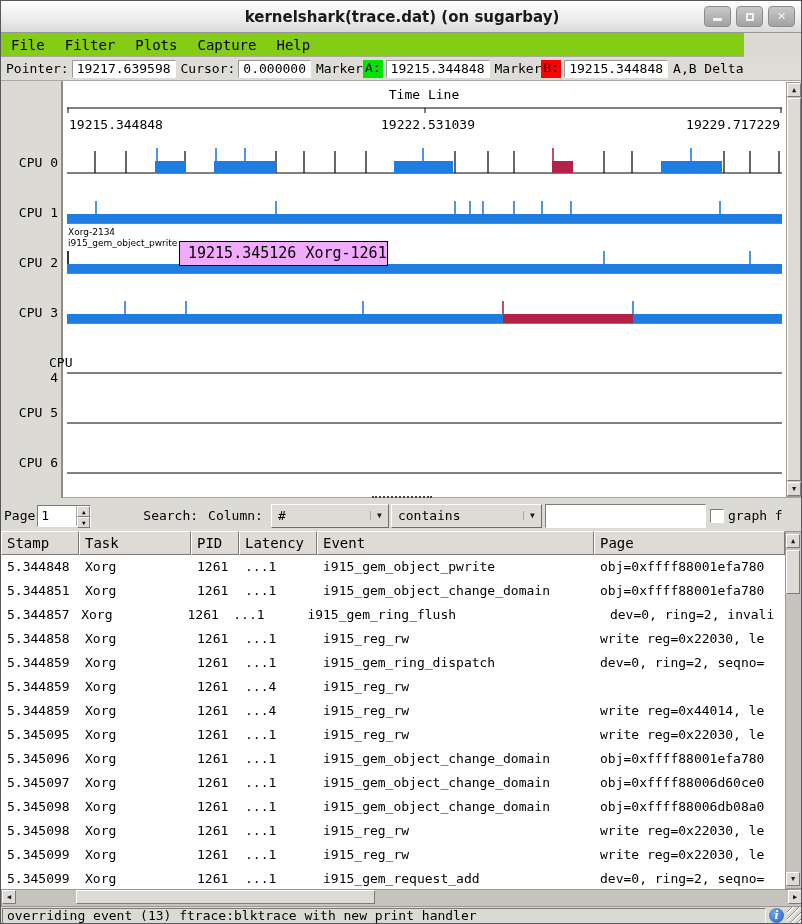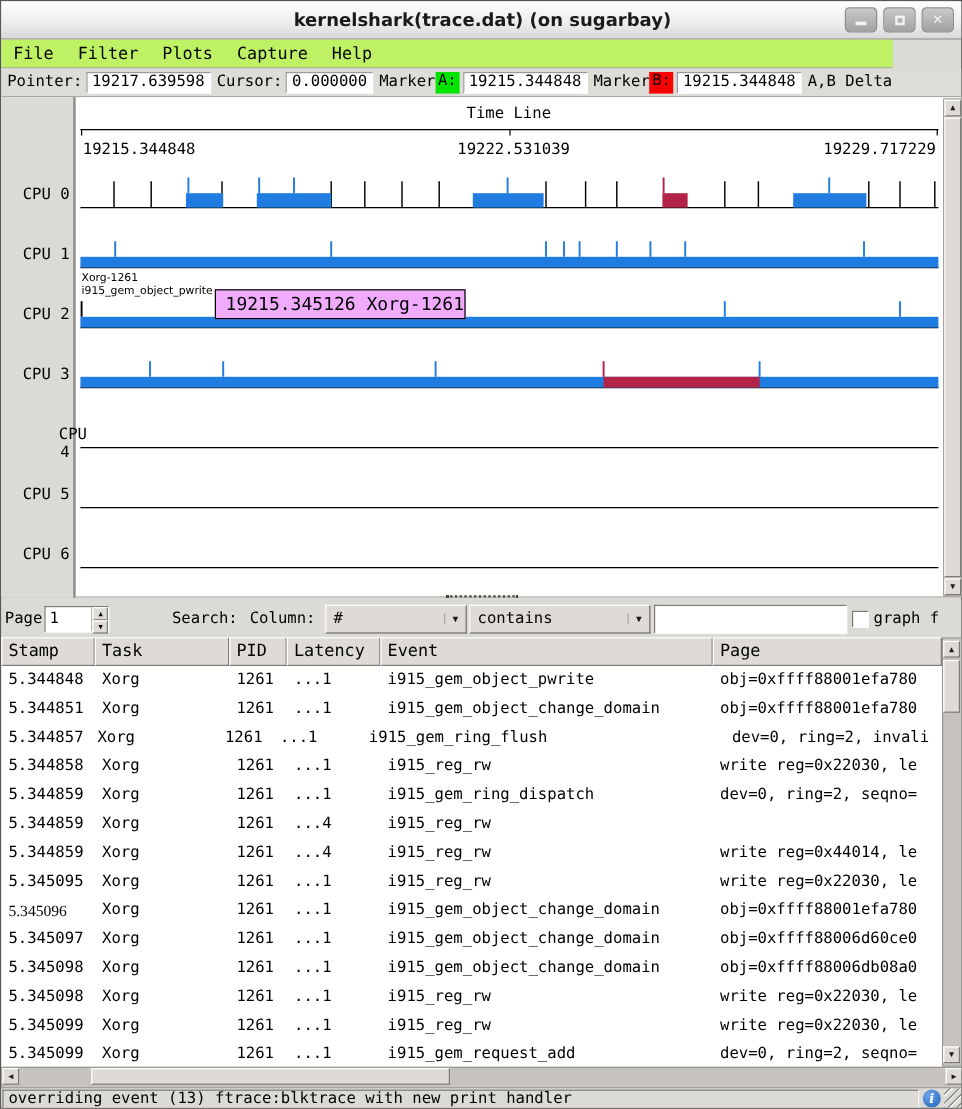--- a/index.html
+++ b/index.html
@@ -18,21 +18,21 @@
     font-family:"DejaVu Sans",sans-serif;font-weight:bold;font-size:15px;color:#1a1a1a;}
   .winbtns{position:absolute;right:8px;top:5px;display:flex;gap:5px;}
   .winbtn{width:27px;height:21px;border-radius:4px;
     background:linear-gradient(#c9c9c9,#a2a2a2);
     border:1px solid #8c8c8c;display:flex;align-items:center;justify-content:center;
     color:#f4f4f4;font-family:"DejaVu Sans",sans-serif;font-size:11px;font-weight:bold;}
   .glyph-min{width:9px;height:3px;background:#f2f2f2;margin-top:6px;}
   .glyph-max{width:8px;height:8px;border:2px solid #f2f2f2;}
   
   .menubar{position:absolute;left:0;top:32px;width:743px;height:24px;
-    background:#bef264;border-bottom:1px solid #a9a7a2;
+    background:#84cc16;border-bottom:1px solid #a9a7a2;
     display:flex;align-items:center;font-size:14px;}
   .menu-item{padding:2px 10px;}
   
   .infobar{position:absolute;left:0;top:56px;width:802px;height:24px;
     background:#dedcd7;border-bottom:1px solid #a9a7a2;
     display:flex;align-items:center;font-size:13px;white-space:nowrap;overflow:hidden;}
   .infobar .lbl{padding:0 3px 0 5px;}
   .field{background:#fff;border:1px solid #9a9a9a;border-right-color:#fff;
     border-bottom-color:#fff;padding:1px 4px;height:18px;line-height:14px;}
   .badge{padding:1px 2px;height:18px;line-height:14px;}
@@ -211,21 +211,21 @@
       <line x1="124" y1="220" x2="124" y2="233" stroke="#1f7ce0" stroke-width="1.6"></line>
       <line x1="185" y1="220" x2="185" y2="233" stroke="#1f7ce0" stroke-width="1.6"></line>
       <line x1="362" y1="220" x2="362" y2="233" stroke="#1f7ce0" stroke-width="1.6"></line>
       <line x1="502" y1="220" x2="502" y2="233" stroke="#b22347" stroke-width="1.6"></line>
       <line x1="632" y1="220" x2="632" y2="233" stroke="#1f7ce0" stroke-width="1.6"></line>
       <line x1="66" y1="292" x2="781" y2="292" stroke="#000" stroke-width="1"></line>
       <line x1="66" y1="342" x2="781" y2="342" stroke="#000" stroke-width="1"></line>
       <line x1="66" y1="392" x2="781" y2="392" stroke="#000" stroke-width="1"></line>
     </svg>
   <div class="cpu2-note">
-    <div>Xorg-1261</div>
+    <div>Xorg-2134</div>
     <div>i915_gem_object_pwrite</div>
   </div>
   <div class="tooltip" style="background: #f0abfc;">19215.345126 Xorg-1261</div>
 
   <div class="sb" style="left:785px;top:1px;width:16px;height:415px;">
     <div class="sb-btn" style="left:0;top:0;">▲</div>
     <div class="sb-thumb" style="left:0;top:15px;width:14px;height:383px;"></div>
     <div class="sb-btn" style="left:0;bottom:0;">▼</div>
   </div>
 </div>
@@ -322,21 +322,21 @@
       </div>
       <div class="tr">
         <div class="td" style="width: 78px;">5.345095</div>
         <div class="td" style="width: 112px;">Xorg</div>
         <div class="td" style="width: 48px;">1261</div>
         <div class="td" style="width: 78px;">...1</div>
         <div class="td" style="width: 277px;">i915_reg_rw</div>
         <div class="td" style="width: 191px;">write reg=0x22030, le</div>
       </div>
       <div class="tr">
-        <div class="td" style="width: 78px; font-family: Liberation Serif, serif;">5.345096</div>
+        <div class="td" style="width: 78px;">5.345096</div>
         <div class="td" style="width: 112px;">Xorg</div>
         <div class="td" style="width: 48px;">1261</div>
         <div class="td" style="width: 78px;">...1</div>
         <div class="td" style="width: 277px;">i915_gem_object_change_domain</div>
         <div class="td" style="width: 191px;">obj=0xffff88001efa780</div>
       </div>
       <div class="tr">
         <div class="td" style="width: 78px;">5.345097</div>
         <div class="td" style="width: 112px;">Xorg</div>
         <div class="td" style="width: 48px;">1261</div>

